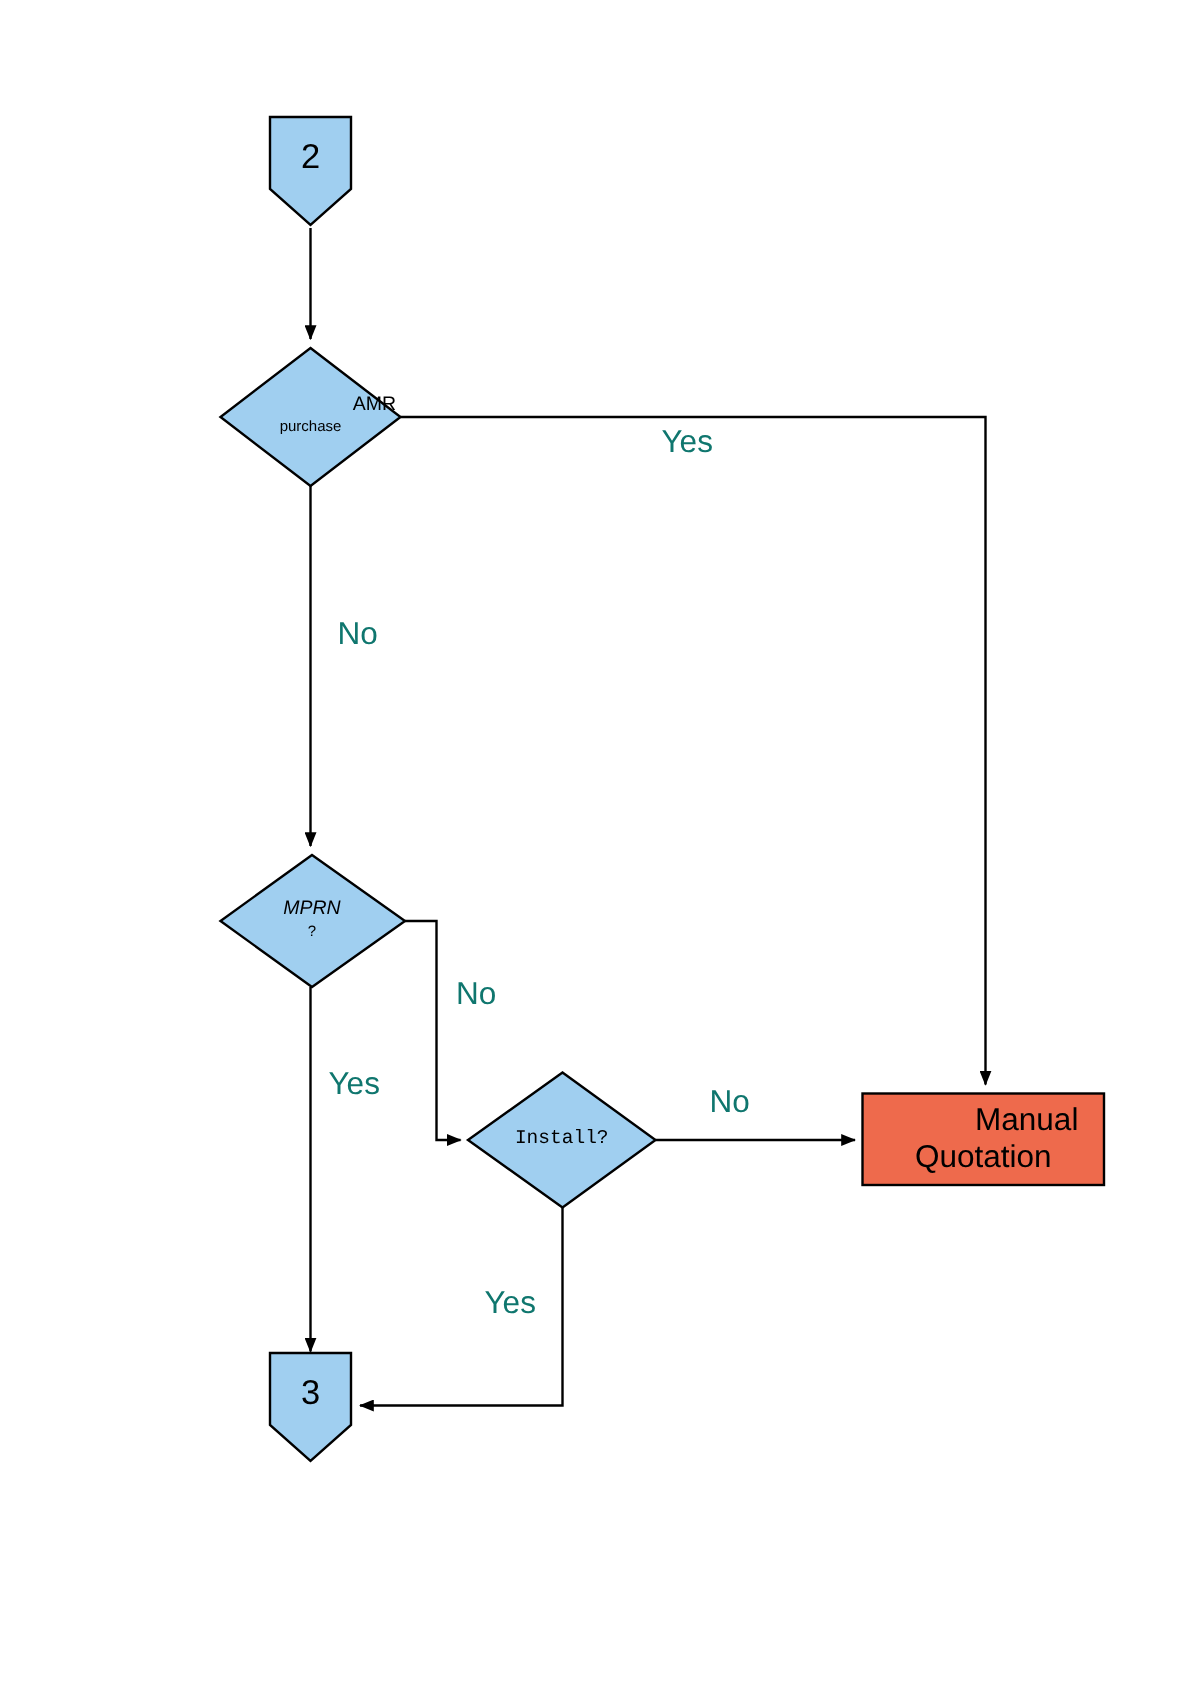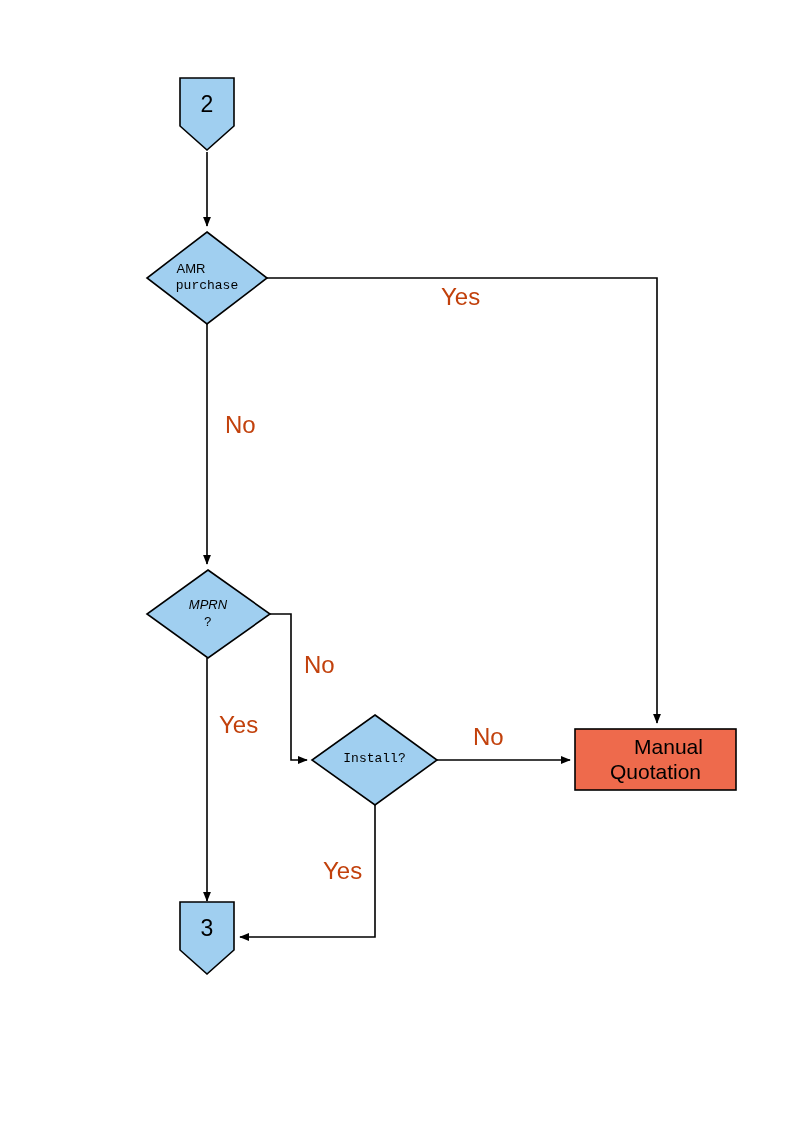--- a/index.html
+++ b/index.html
@@ -23,31 +23,31 @@
   }
   .node-label {
     position: absolute;
     text-align: center;
     color: #000000;
     pointer-events: none;
     line-height: 1.12;
   }
   .edge-label {
     position: absolute;
-    color: #c2410c;
-    font-size: 24px;
+    color: #0f766e;
+    font-size: 21px;
     white-space: nowrap;
   }
   
   .term-label {
     font-size: 23px;
   }
   
   .dia-label-lg { font-size: 13px; }
-  .dia-label-sm { font-size: 13px; font-family: Liberation Mono, monospace; }
+  .dia-label-sm { font-size: 10px; }
   .dia-label-install { font-size: 13px; font-family: Liberation Mono, monospace; }
   .proc-label {
     font-size: 21px;
     line-height: 1.18;
   }
 </style>
 </head>
 <body>
 
 <svg id="flowchart-canvas" viewBox="0 0 794 1123" xmlns="http://www.w3.org/2000/svg">
@@ -107,29 +107,29 @@
   </g>
 
   <g>
     <path d="M180,902 L234,902 L234,950 L207,974 L180,950 Z" fill="#A0CFF0" stroke="#000000" stroke-width="1.6"></path>
   </g>
 
 </svg>
 
 <div class="node-label term-label" style="left:180px; top:92px; width:54px;">2</div>
 
-<div class="node-label dia-label-lg" style="left:131px; top:262px; width:120px;">AMR</div>
+<div class="node-label dia-label-lg" style="left:144px; top:262px; width:120px;text-align:right;">AMR</div>
 <div class="node-label dia-label-sm" style="left:147px; top:279px; width:120px;">purchase</div>
 
 <div class="node-label dia-label-lg" style="left:147px; top:598px; width:122px;font-style:italic;">MPRN</div>
 <div class="node-label dia-label-sm" style="left:147px; top:616px; width:122px;">?</div>
 
 <div class="node-label dia-label-install" style="left:312px; top:752px; width:125px;">Install?</div>
 
-<div class="node-label proc-label" style="left:575px; top:735px; width:187px;">Manual</div>
+<div class="node-label proc-label" style="left:575px; top:735px; width:187px;padding-left:16px;">Manual</div>
 <div class="node-label proc-label" style="left:575px; top:760px; width:161px;">Quotation</div>
 
 <div class="node-label term-label" style="left:180px; top:916px; width:54px;">3</div>
 
 <div class="edge-label" style="left:441px; top:283px;">Yes</div>
 
 <div class="edge-label" style="left:225px; top:411px;">No</div>
 
 <div class="edge-label" style="left:304px; top:651px;">No</div>
 

